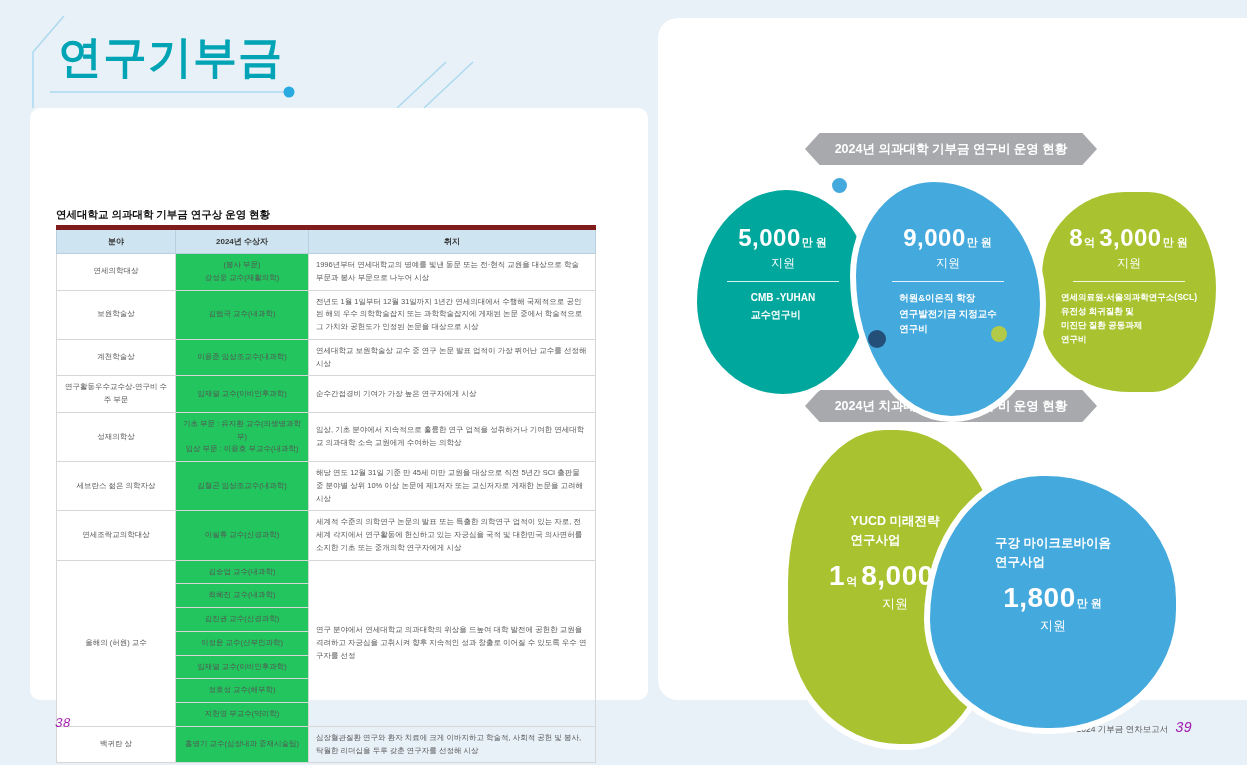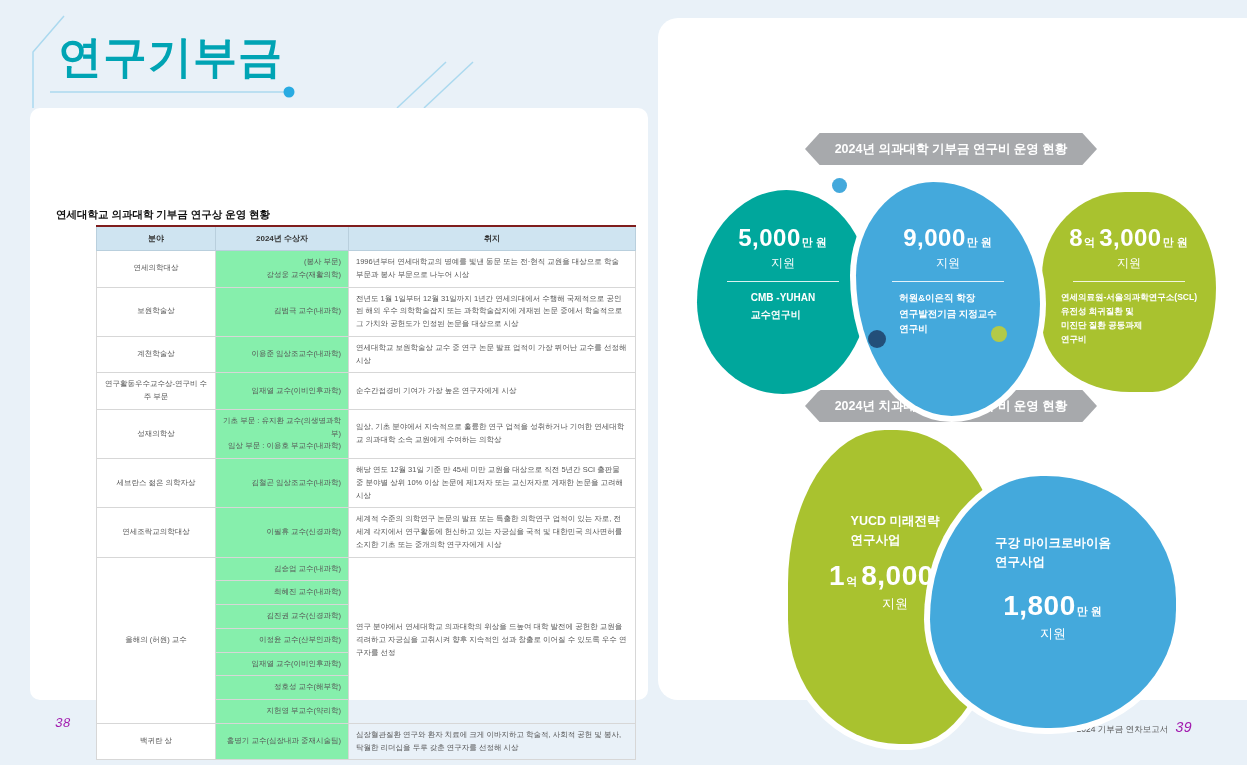--- a/index.html
+++ b/index.html
@@ -13,23 +13,23 @@
   .left-card{left:30px;top:108px;width:618px;height:592px;border-radius:10px;}
   .intro{position:absolute;left:26px;top:18px;width:570px;font-size:9.5px;line-height:2.1;
          color:#444;text-align:justify;}
   .table-title{position:absolute;left:26px;top:100px;font-size:10.5px;font-weight:bold;color:#111;}
   .awards{position:absolute;left:26px;top:117px;width:540px;border-collapse:collapse;
           font-size:7.5px;color:#555;}
   .awards th{background:#cfe4f1;color:#333;font-size:8px;font-weight:bold;padding:6px 4px;
              border:1px solid #b9cfdd;}
   .awards td{border:1px solid #d7d7d7;padding:5px 7px;vertical-align:middle;line-height:1.7;}
   .awards td.c-field{text-align:center;width:104px;background:#fff;}
-  .awards td.c-winner{text-align:right;width:118px;background:#86efac;white-space:pre-line;}
+  .awards td.c-winner{text-align:center;width:118px;background:#22c55e;white-space:pre-line;}
   .awards td.c-purpose{text-align:left;white-space:pre-line;}
-  .awards{border-top:2px solid #7f1d1d;border-bottom:1px solid #9eb4c2;margin-left:40px;}
+  .awards{border-top:5px solid #7f1d1d;border-bottom:1px solid #9eb4c2;}
   
   .right-card{left:658px;top:18px;width:604px;height:682px;border-radius:20px;padding-left:23px;}
   .badge{position:absolute;width:292px;height:32px;background:#a7a9ac;color:#fff;
          font-size:12.5px;font-weight:bold;display:flex;align-items:center;justify-content:center;
          clip-path:polygon(0% 50%,5% 0%,95% 0%,100% 50%,95% 100%,5% 100%);}
   .blob{position:absolute;color:#fff;text-align:left;box-shadow:0 0 0 6px #fff;
         display:flex;flex-direction:column;align-items:center;}
   .blob .amount{display:flex;align-items:baseline;justify-content:center;font-weight:bold;white-space:pre;}
   .blob .amount .big{font-size:24px;letter-spacing:0.5px;}
   .blob .amount .small{font-size:11px;margin:0 1px;}
@@ -186,21 +186,21 @@
     <div class="blob blob-green2" style="left:130px;top:412px;width:214px;height:232px;padding-top:82px;z-index:1;">
       <div class="b-title">YUCD 미래전략
 연구사업</div>
       <div class="amount bottom-amount" style="margin-top:10px;"><span class="big">1</span><span class="small">억 </span><span class="big">8,000</span><span class="small">만 원</span></div>
       <div class="support" style="font-size:13px;">지원</div>
     </div>
 
     <div class="blob blob-blue2" style="left:272px;top:458px;width:246px;height:194px;padding-top:58px;z-index:2;">
       <div class="b-title">구강 마이크로바이옴
 연구사업</div>
-      <div class="amount bottom-amount" style="margin-top:18px;"><span class="big">1,800</span><span class="small">만 원</span></div>
+      <div class="amount bottom-amount" style="margin-top:10px;"><span class="big">1,800</span><span class="small">만 원</span></div>
       <div class="support" style="font-size:13px;">지원</div>
     </div>
   </div>
 
   <div class="footer-left pageno">38</div>
   <div class="footer-right">
     <span class="label">2024 기부금 연차보고서</span>
     <span class="pageno">39</span>
   </div>
 </div>

